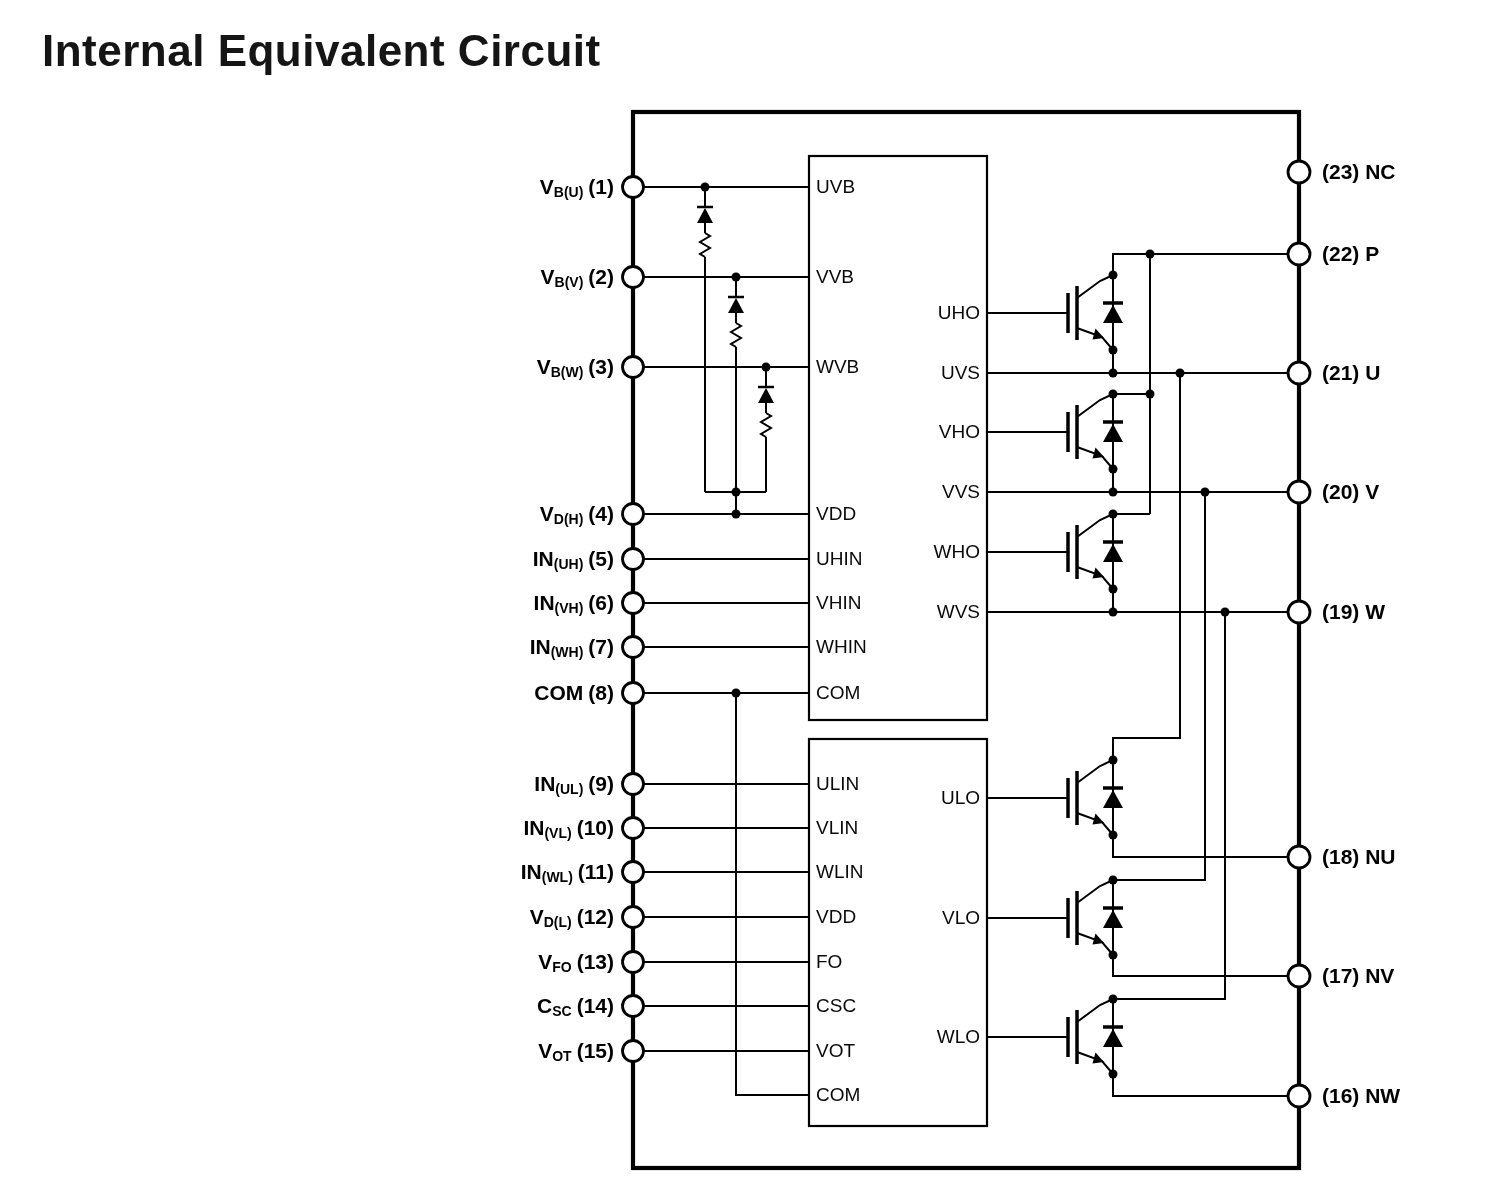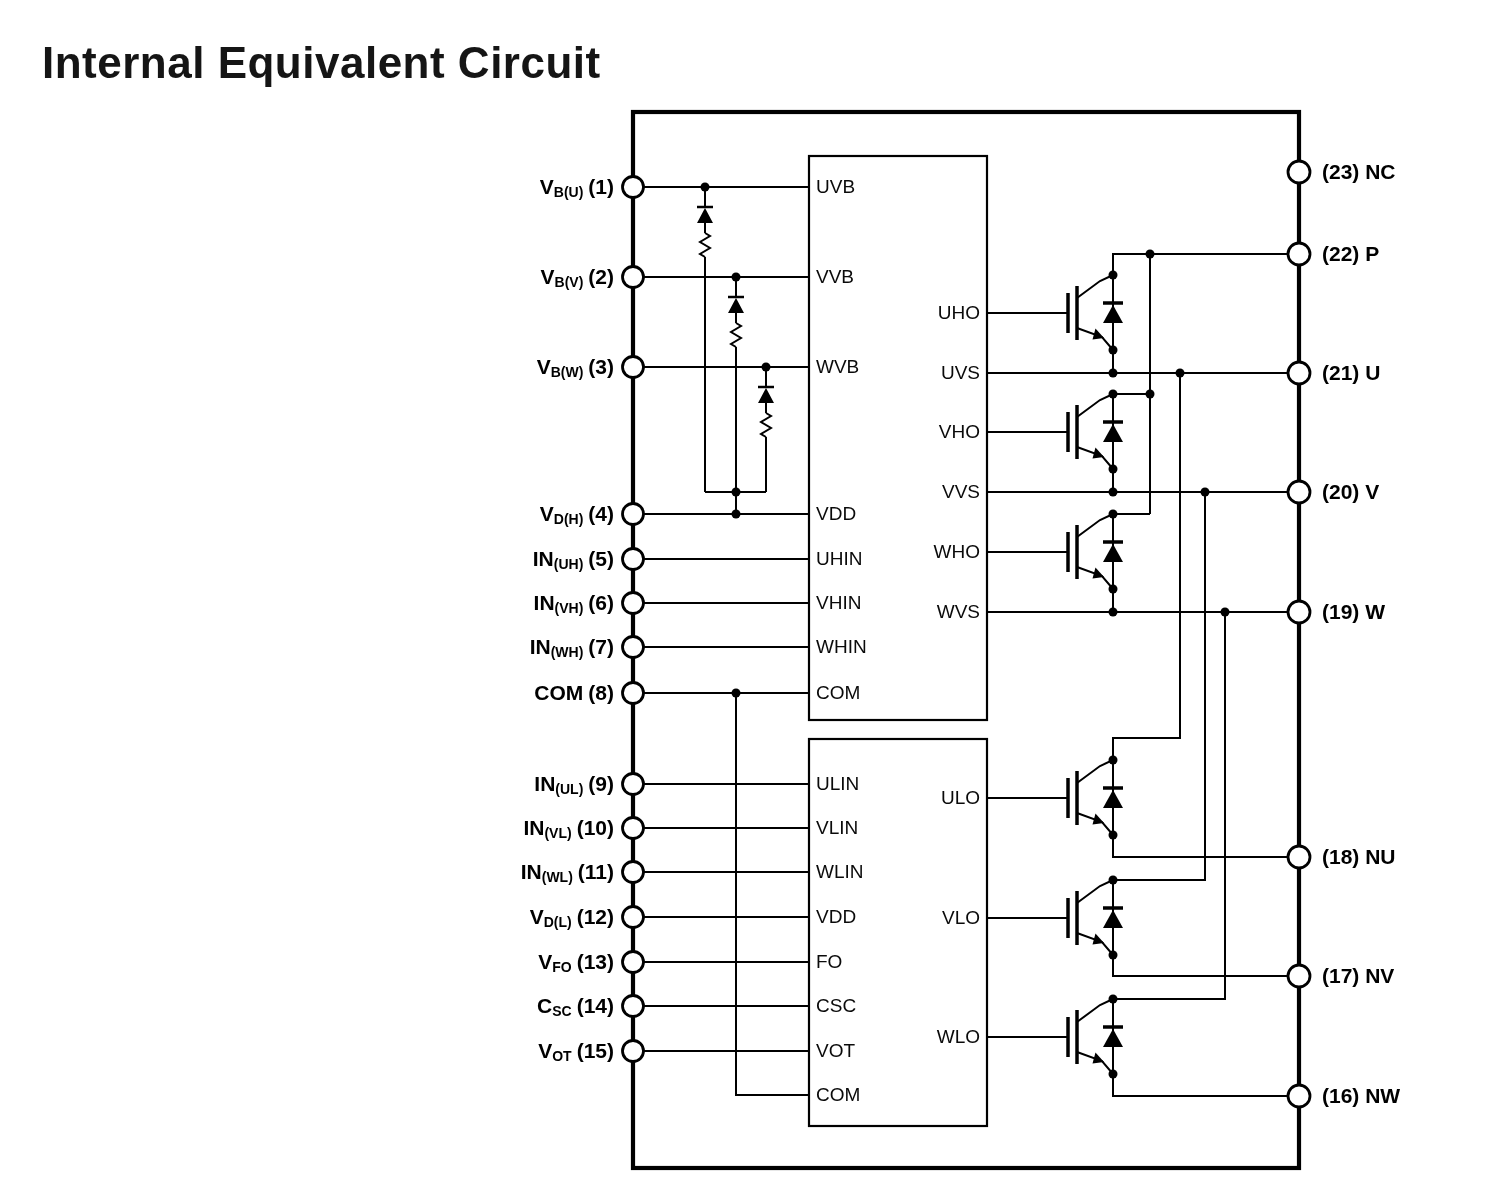--- a/index.html
+++ b/index.html
@@ -1,18 +1,18 @@
 <!DOCTYPE html>
 <html><head>
 <meta charset="utf-8">
 <style>
   html,body{margin:0;padding:0;background:#ffffff;}
   #stage{position:relative;width:1500px;height:1188px;background:#ffffff;overflow:hidden;
          font-family:"Liberation Sans","DejaVu Sans",sans-serif;}
-  #page-title{position:absolute;left:42px;top:38px;margin:0;font-size:44px;font-weight:700;
+  #page-title{position:absolute;left:42px;top:26px;margin:0;font-size:44px;font-weight:700;
               color:#151515;letter-spacing:0.5px;font-family:"Liberation Sans","DejaVu Sans",sans-serif;}
   svg{position:absolute;left:0;top:0;}
   .wire{stroke:#000;stroke-width:2;fill:none;stroke-linejoin:miter;}
   .w3{stroke-width:3.5;}
   .w25{stroke-width:2.5;}
   .boxline{stroke:#000;stroke-width:4.2;fill:none;}
   .blk{stroke:#000;stroke-width:2.2;fill:#ffffff;}
   .fillb{fill:#000;stroke:none;}
   .dot{fill:#000;stroke:none;}
   .pin{fill:#ffffff;stroke:#000;stroke-width:2.8;}

